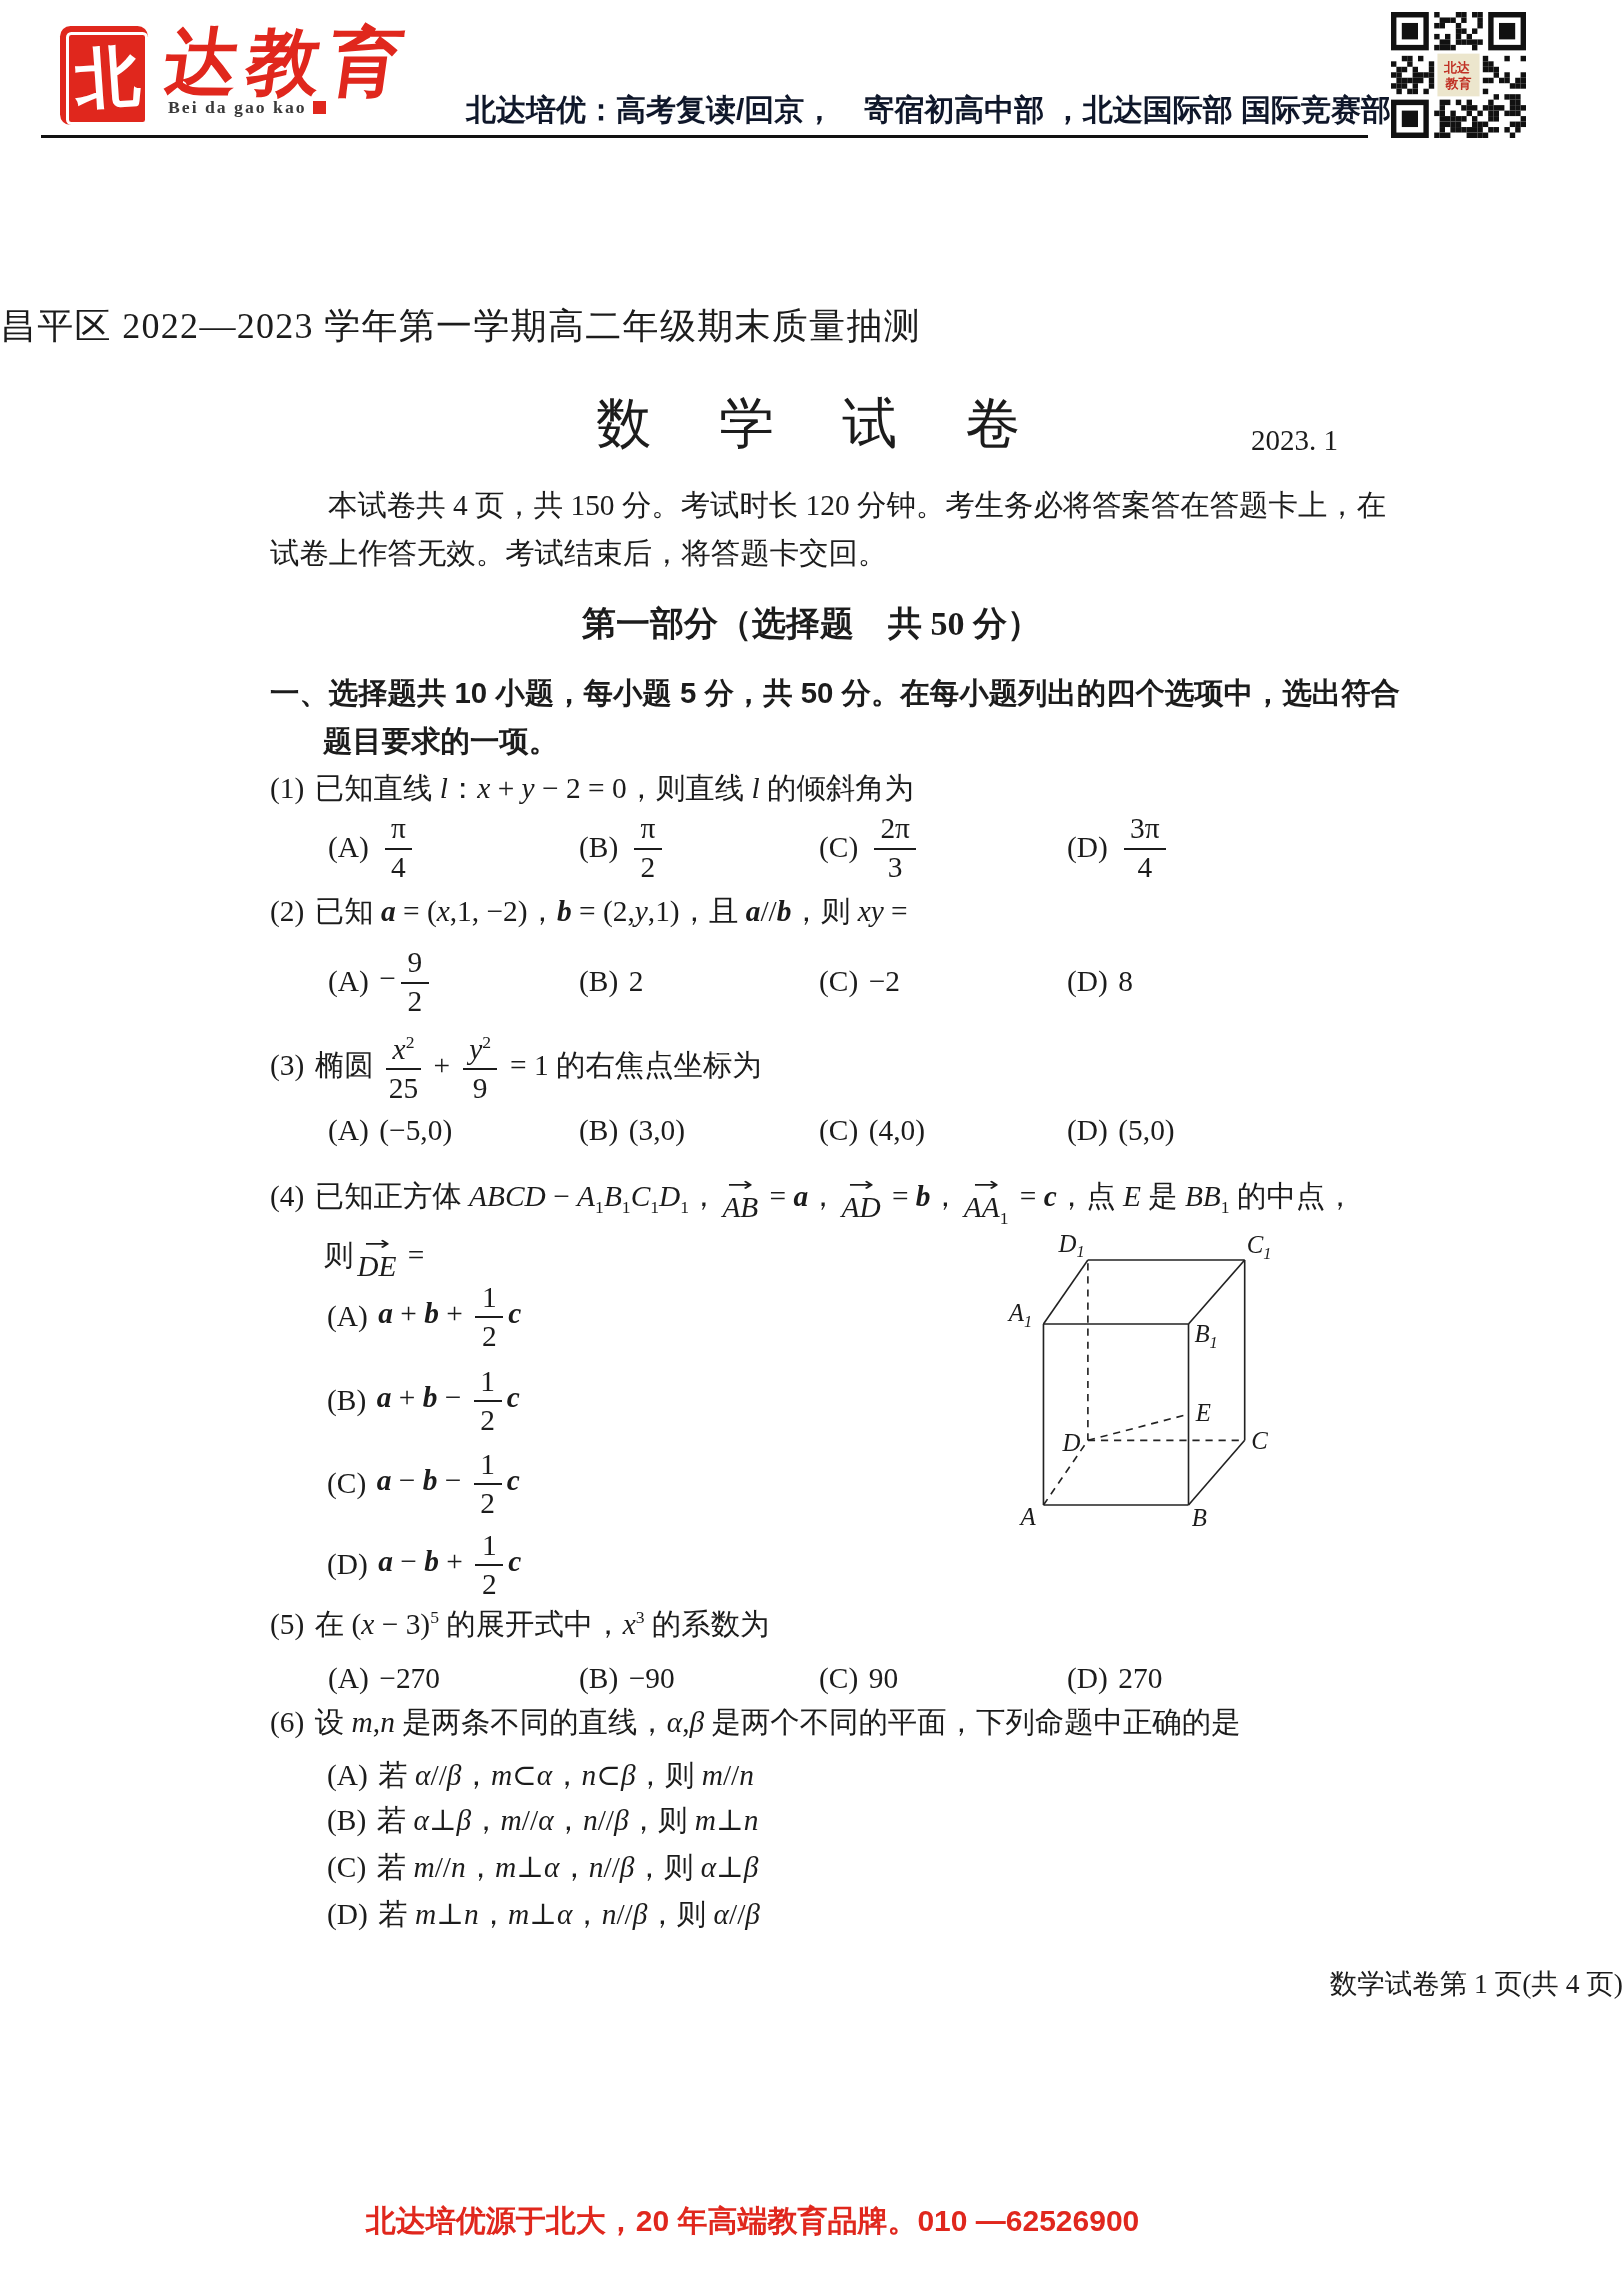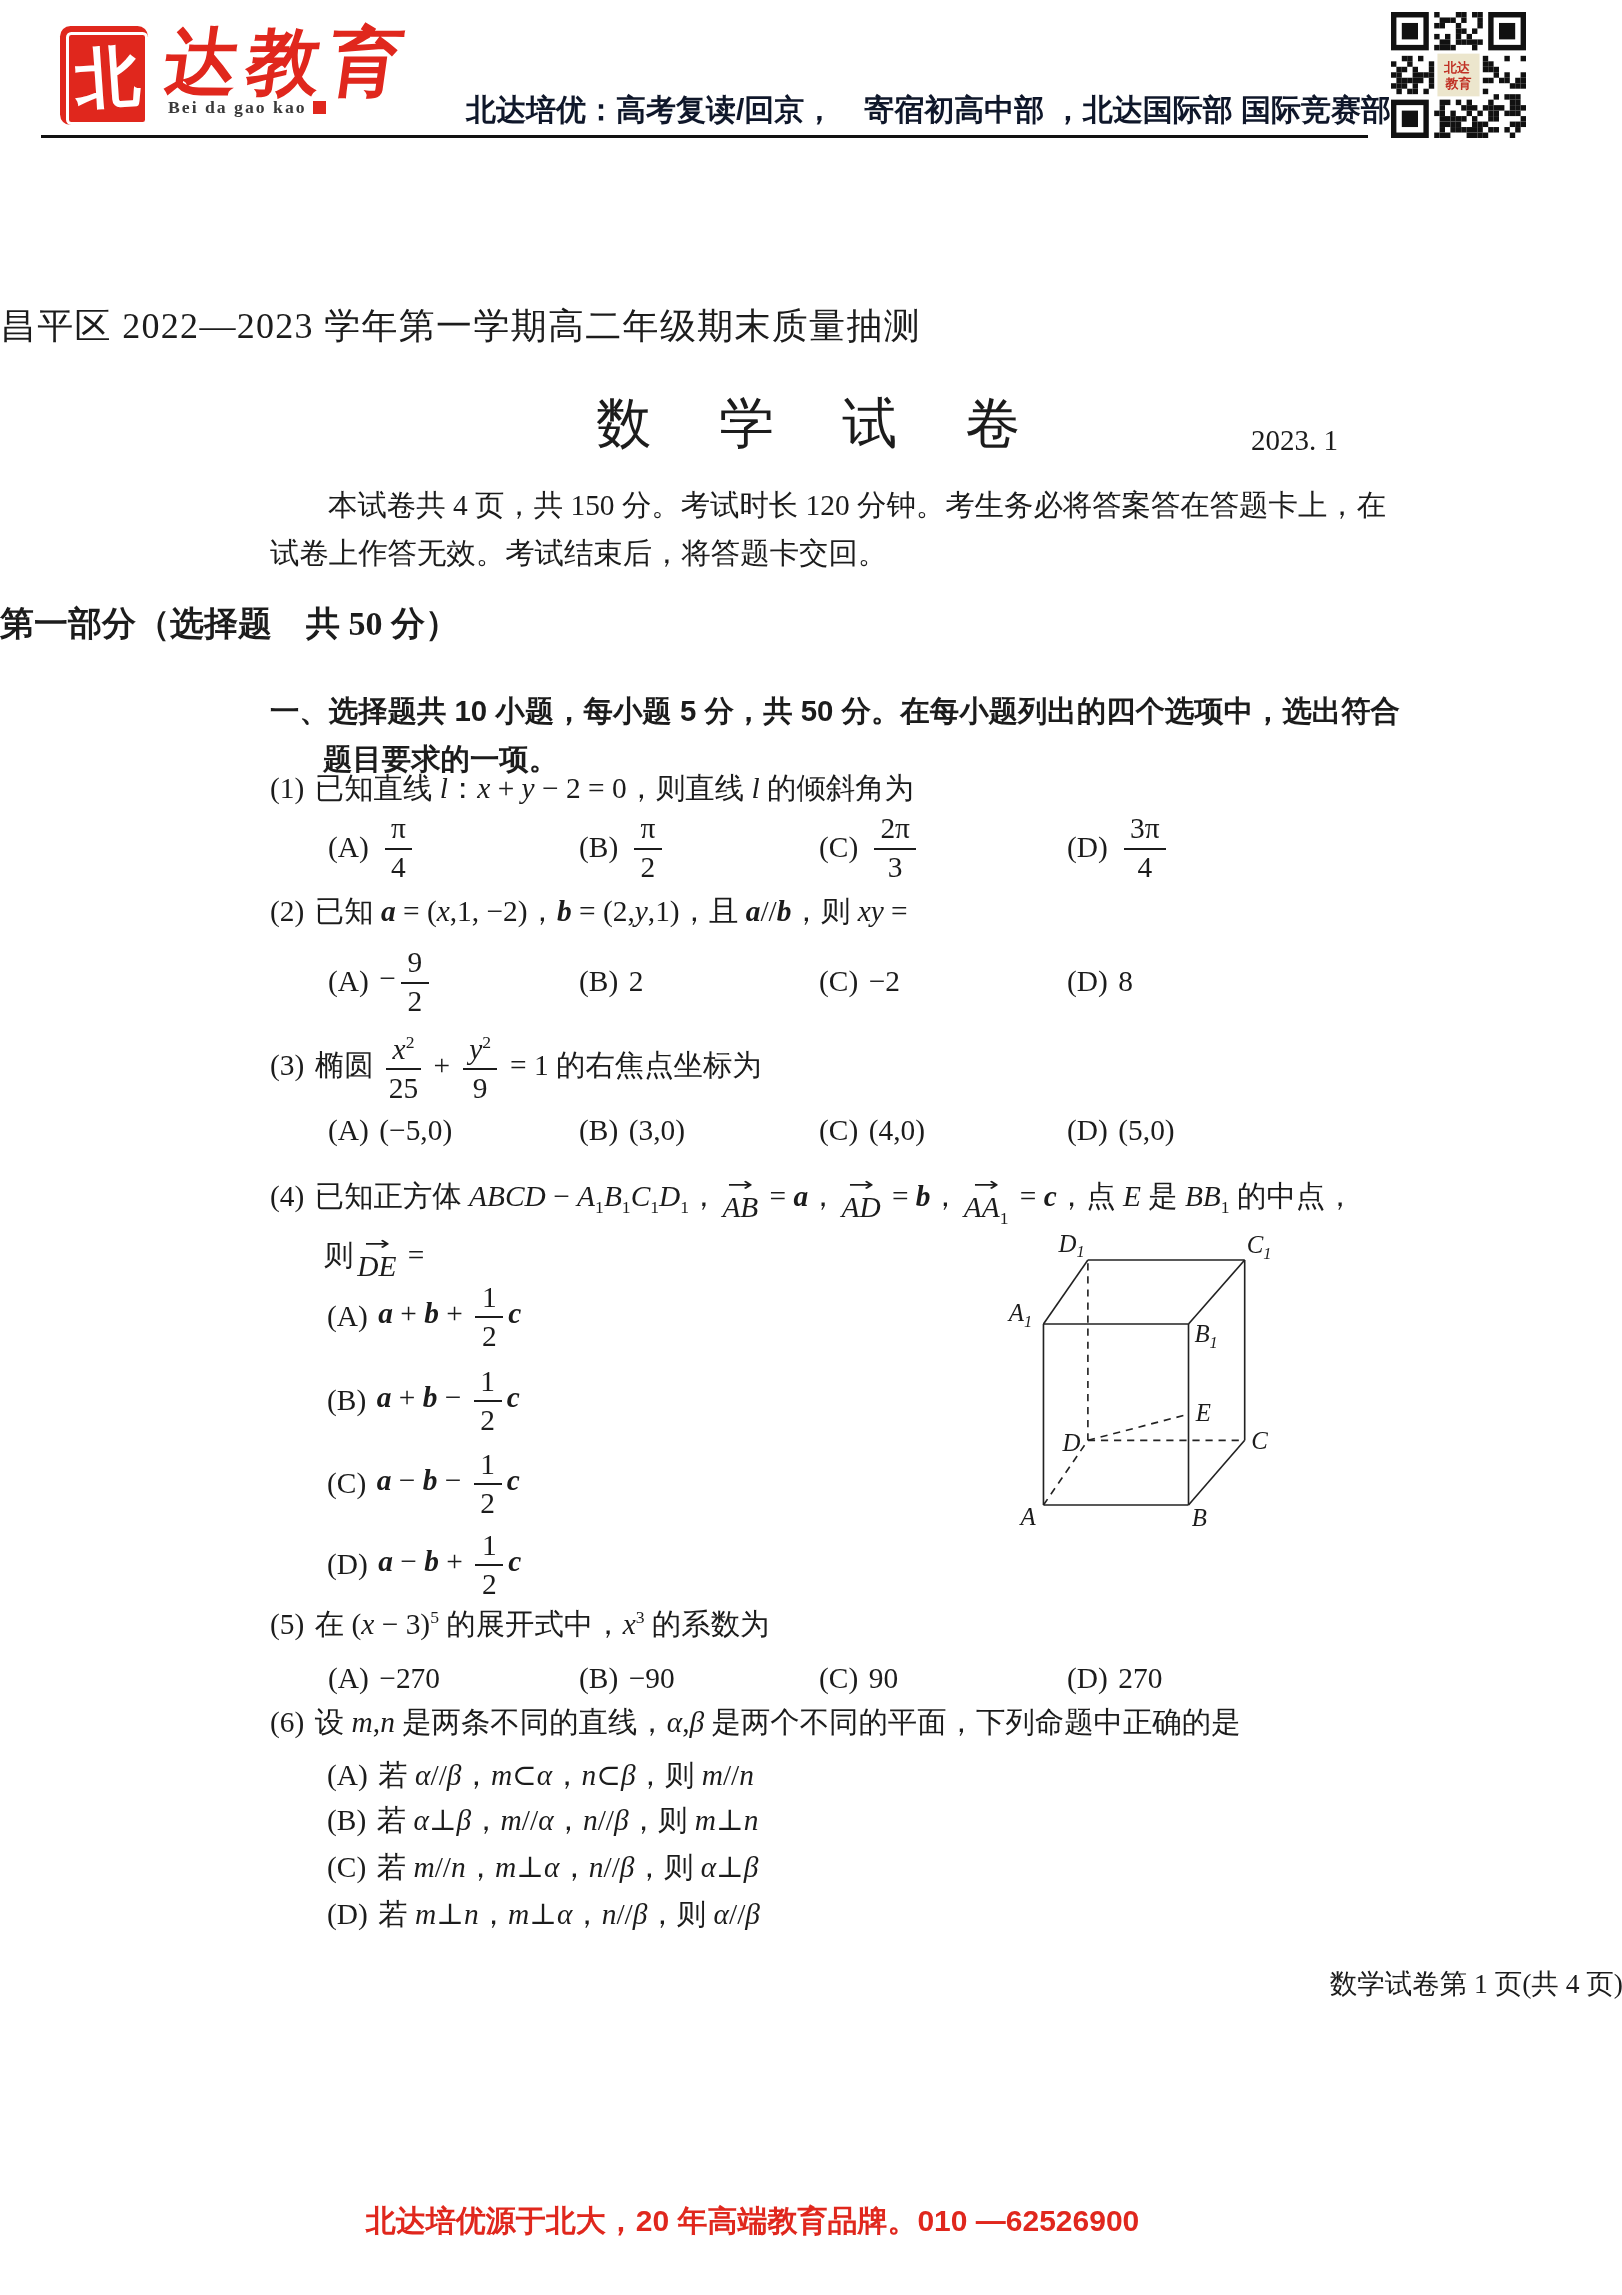--- a/index.html
+++ b/index.html
@@ -17,22 +17,22 @@
   .head-rule{left:41px;top:135px;width:1327px;height:3.3px;background:#111;}
   .qr{left:1391px;top:11.8px;width:135px;height:126px;}
   .qr svg{width:100%;height:100%;display:block;}
   
   .exam-title{left:0;top:302px;width:1623px;text-align:left;font-size:36px;font-weight:400;letter-spacing:1.3px;}
   .subject{left:0;top:387px;width:1623px;text-align:center;font-size:55px;font-weight:400;letter-spacing:6.5px;}
   .exam-date{left:1251px;top:424px;font-size:29px;}
   .notice{font-size:29.4px;white-space:nowrap;}
   .notice1{left:328px;top:486px;}
   .notice2{left:270px;top:534px;}
-  .part1{left:0;top:601px;width:1623px;text-align:left;font-size:34px;font-weight:700;}
-  .intro{font-size:29.4px;font-weight:700;font-family:"Liberation Sans","DejaVu Sans",sans-serif;white-space:nowrap;margin-top:18px;}
+  .part1{left:0;top:601px;width:1623px;text-align:center;font-size:34px;font-weight:700;}
+  .intro{font-size:29.4px;font-weight:700;font-family:"Liberation Sans","DejaVu Sans",sans-serif;white-space:nowrap;}
   .intro1{left:270px;top:674px;}
   .intro2{left:323px;top:722px;}
   
   .stem{font-size:29.4px;white-space:nowrap;line-height:1.2;}
   .q-num{margin-right:10.5px;}
   .opts-row{left:270px;width:1112px;}
   .opt{position:absolute;display:flex;align-items:center;height:100%;font-size:29.4px;white-space:nowrap;}
   .o-a{left:58px;}.o-b{left:309px;}.o-c{left:549px;}.o-d{left:797px;}
   .opt-label{margin-right:10.5px;}
   .opt-line{display:flex;align-items:center;font-size:29.4px;white-space:nowrap;height:60px;}

